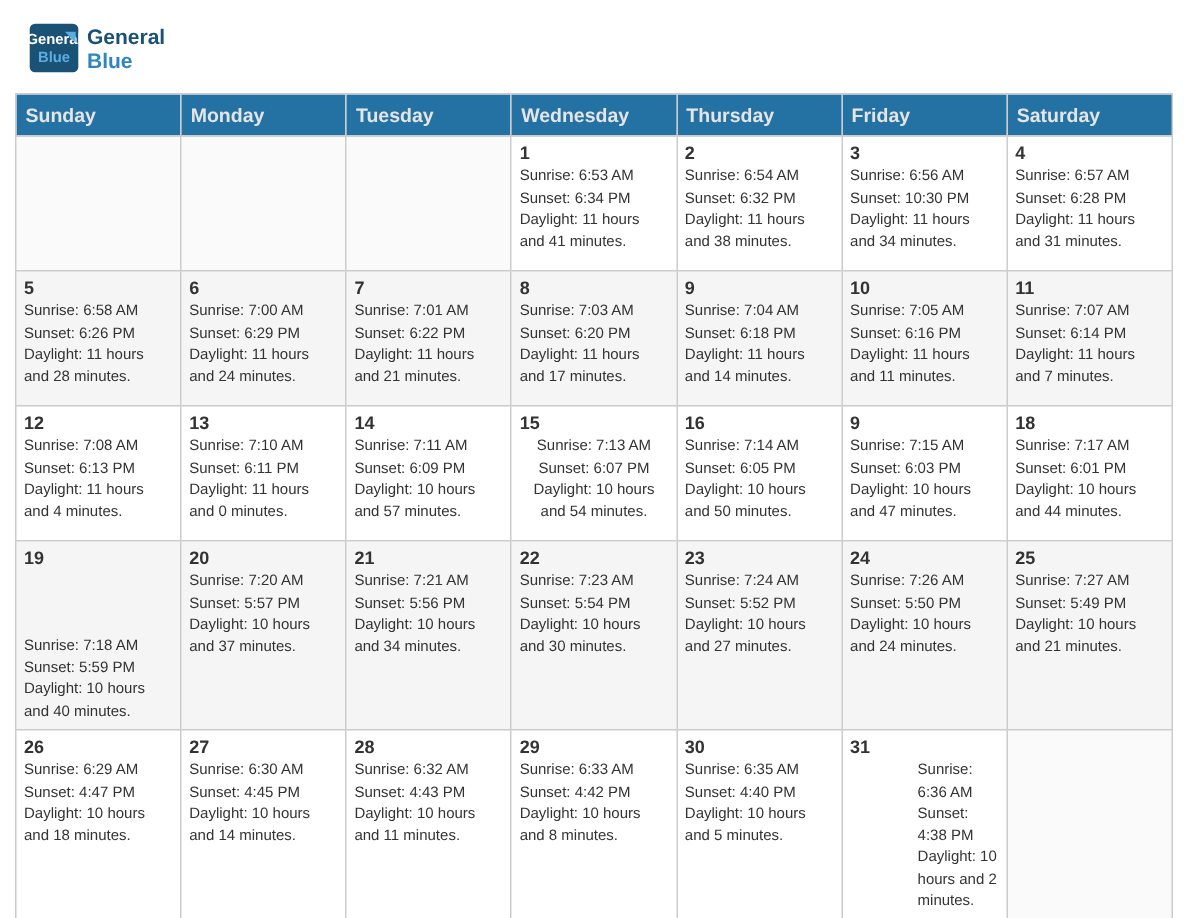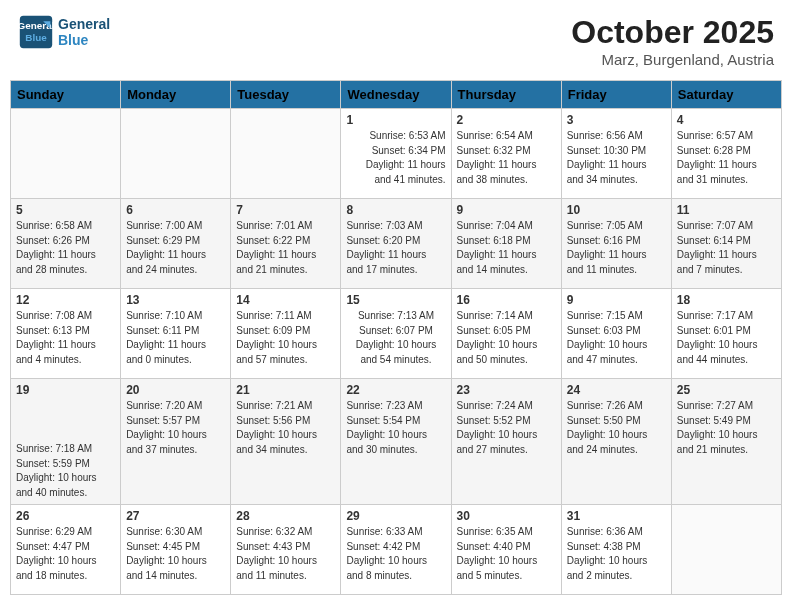--- a/index.html
+++ b/index.html
@@ -38,21 +38,21 @@
       font-size: 15px;
       color: #555;
     }
     table {
       width: 100%;
       border-collapse: collapse;
       table-layout: fixed;
     }
     thead tr th {
       background-color: #2471a3;
-      color: #000000;
+      color: #e5e5e5;
       text-align: left;
       padding: 6px 6px;
       font-size: 13px;
       font-weight: bold;
       border: 1px solid #ccc;
     }
     tbody tr td {
       border: 1px solid #ccc;
       vertical-align: top;
       padding: 4px 5px;
@@ -90,24 +90,20 @@
       <text x="20" y="30" text-anchor="middle" fill="#5dade2" font-size="11" font-weight="bold" font-family="Arial">Blue</text>
       <polygon points="28,8 36,8 36,16" fill="#5dade2"></polygon>
     </svg>
     <div>
       <div style="font-size:14px;font-weight:bold;color:#1a5276;">
         <span style="color:#1a5276;">General</span><br>
         <span style="color:#2e86c1;">Blue</span>
       </div>
     </div>
   </div>
-  <div class="title-area">
-    <div class="month-title">October 2025</div>
-    <div class="subtitle">Marz, Burgenland, Austria</div>
-  </div>
 </div>
 
 <table>
   <thead>
     <tr>
     <th>Sunday</th>
         <th>Monday</th>
         <th>Tuesday</th>
         <th>Wednesday</th>
         <th>Thursday</th>
@@ -115,21 +111,21 @@
         <th>Saturday</th>
       </tr>
   </thead>
   <tbody>
   <tr>
         <td class="empty-cell"></td>
         <td class="empty-cell"></td>
         <td class="empty-cell"></td>
         <td>
           <span class="day-num">1</span>
-          <div class="day-info" style="white-space: pre-line; text-align: right;">Sunrise: 6:53 AM
+          <div class="day-info" style="white-space: pre-line;">Sunrise: 6:53 AM
 Sunset: 6:34 PM
 Daylight: 11 hours and 41 minutes.</div>
         </td>
         <td>
           <span class="day-num">2</span>
           <div class="day-info" style="white-space: pre-line;">Sunrise: 6:54 AM
 Sunset: 6:32 PM
 Daylight: 11 hours and 38 minutes.</div>
         </td>
         <td>
@@ -303,20 +299,20 @@
 Daylight: 10 hours and 8 minutes.</div>
         </td>
         <td>
           <span class="day-num">30</span>
           <div class="day-info" style="white-space: pre-line;">Sunrise: 6:35 AM
 Sunset: 4:40 PM
 Daylight: 10 hours and 5 minutes.</div>
         </td>
         <td>
           <span class="day-num">31</span>
-          <div class="day-info" style="white-space: pre-line;">Sunrise: 6:36 AM
+          <div class="day-info" style="white-space: pre-line; margin-left: 45px;">Sunrise: 6:36 AM
 Sunset: 4:38 PM
 Daylight: 10 hours and 2 minutes.</div>
         </td>
         <td class="empty-cell"></td>
       </tr>
     </tbody>
 </table>
 
 </body></html>

